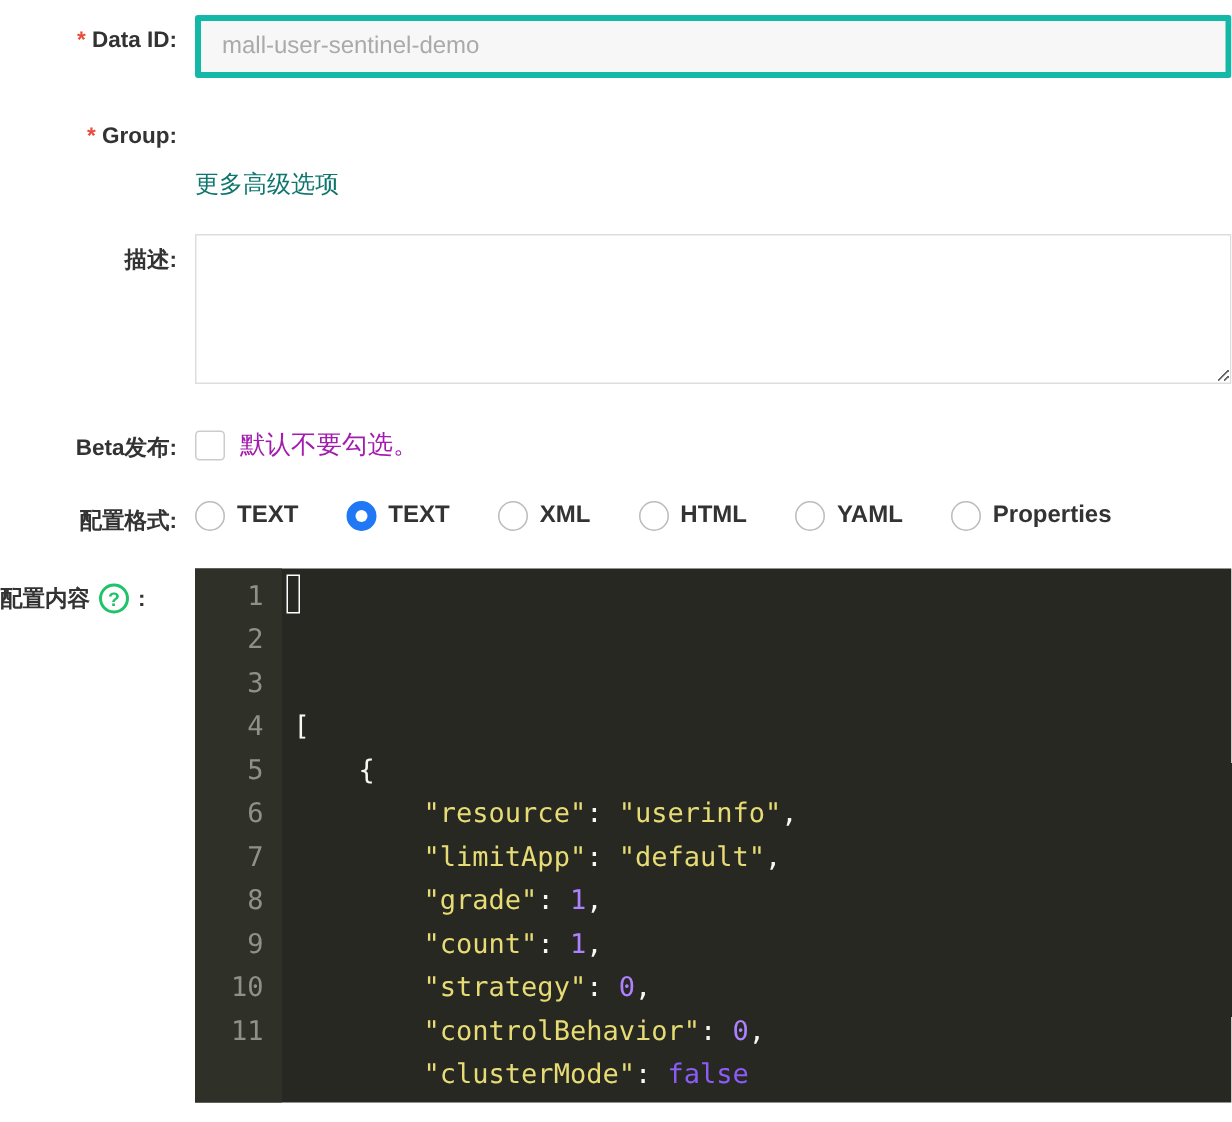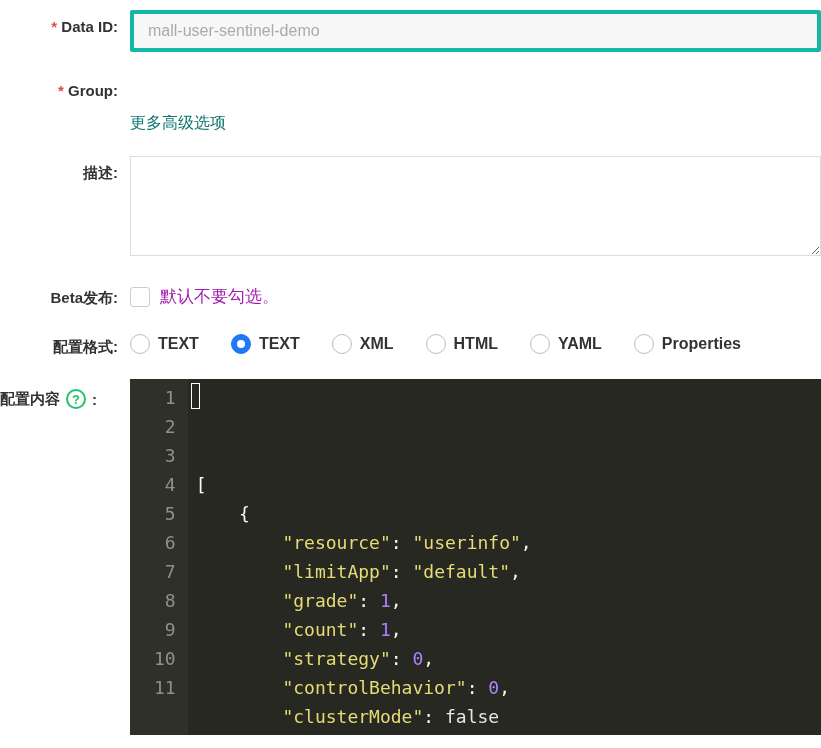--- a/index.html
+++ b/index.html
@@ -23,21 +23,21 @@
 .help-icon { display: inline-flex; align-items: center; justify-content: center; width: 20px; height: 20px; border: 2px solid #1fc36a; color: #1fc36a; border-radius: 50%; font-size: 13px; font-weight: bold; margin: 0 4px; cursor: pointer; }
 .editor { display: flex; background: #272822; font-family: Consolas, Monaco, monospace; font-size: 18px; line-height: 29px; min-height: 320px; }
 .gutter { background: #2f3129; color: #8f908a; text-align: right; padding: 4px 12px 4px 24px; user-select: none; }
 .code { flex: 1; padding: 4px 8px; white-space: pre; color: #f8f8f2; position: relative; }
 .cursor-box { position: absolute; top: 4px; left: 3px; border: 1px solid #fff; width: 9px; height: 26px; }
 .punc { color: #f8f8f2; }
 .key { color: #e6db74; }
 .str { color: #e6db74; }
 .col { color: #f8f8f2; }
 .num { color: #ae81ff; }
-.bool { color: #e5e5e5; }
+.bool { color: #8b5cf6; }
 .label-content { display: flex; align-items: center; justify-content: flex-start; gap: 2px; padding-top: 10px; }
 </style>
 </head>
 <body>
 
 <div class="form-row">
   <div class="label required">Data ID:</div>
   <div class="field">
     <input type="text" class="text-input" readonly="" value="mall-user-sentinel-demo" style="">
   </div>

